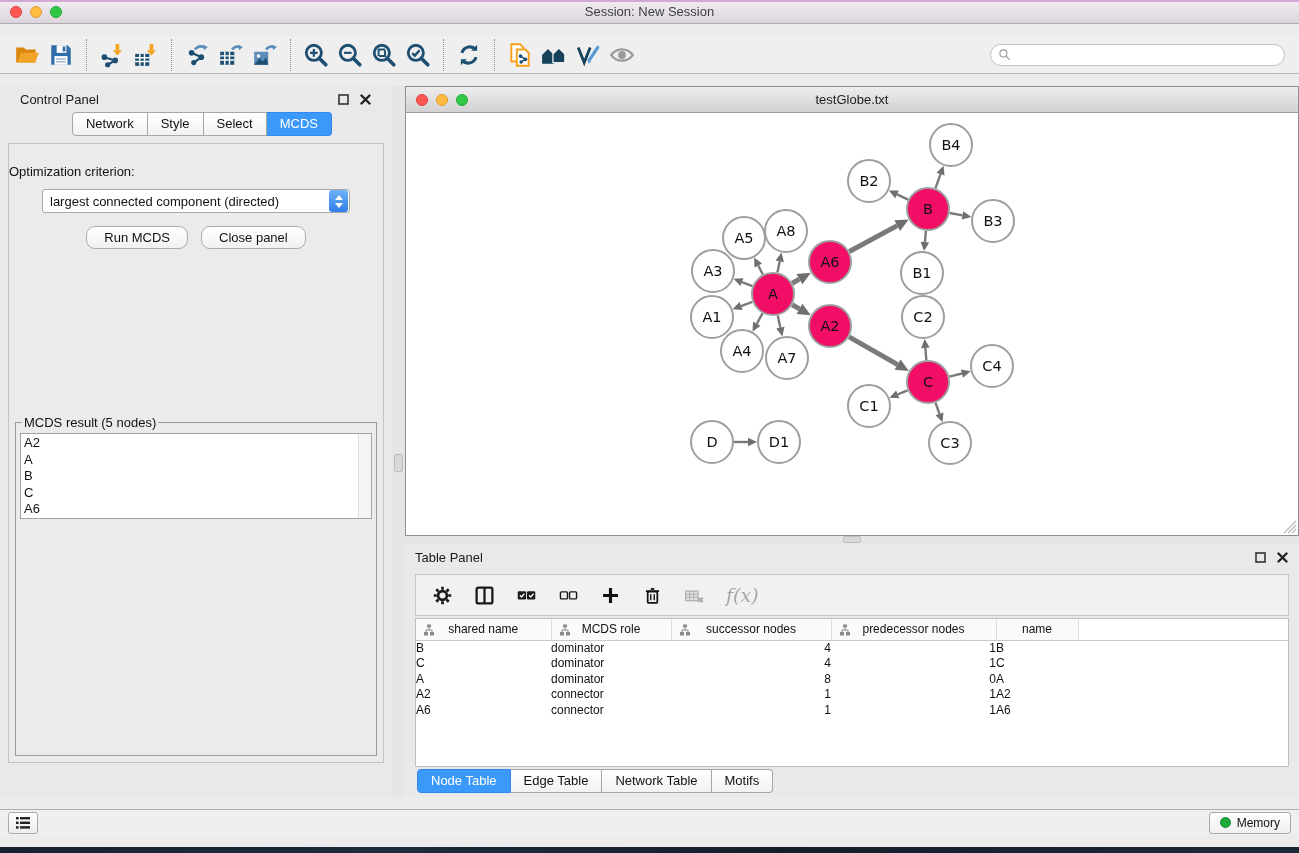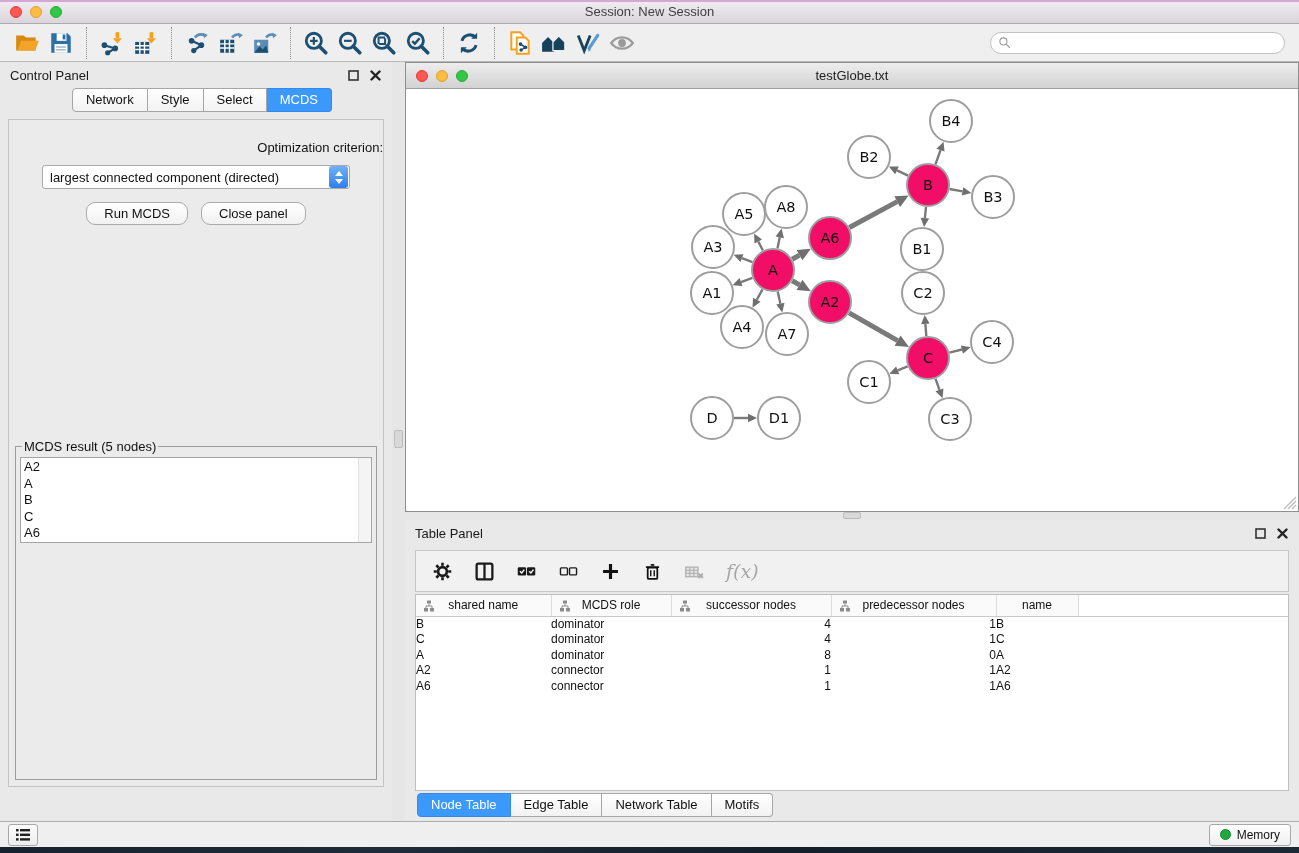--- a/index.html
+++ b/index.html
@@ -1,18 +1,18 @@
 <!DOCTYPE html>
 <html><head>
 <meta charset="utf-8">
 <style>
   * { margin:0; padding:0; box-sizing:border-box; }
   html,body { width:1299px; height:853px; overflow:hidden; background:#14202E;
               font-family:"Liberation Sans", sans-serif; }
-  .app { width:1299px; height:853px; display:flex; flex-direction:column; background:#ECECEC; }
+  .app { width:1299px; height:853px; display:flex; flex-direction:column; background:#ECECEC;gap:12px; }
 
   
   .titlebar { height:24px; background:linear-gradient(#F1EDF2,#D9D5DB); border-bottom:1px solid #AFAAB1;
               position:relative; display:flex; align-items:center; flex:none; }
   .titlebar::before { content:""; position:absolute; top:0; left:0; right:0; height:2px; background:#D3A8D4; }
   .tl-group { display:flex; gap:8px; margin-left:10px; }
   .tl { width:12px; height:12px; border-radius:50%; }
   .tl.red { background:#FC5753; border:1px solid #DF3D37; }
   .tl.yellow { background:#FDBC40; border:1px solid #DE9F34; }
   .tl.green { background:#33C748; border:1px solid #27AA35; }
@@ -28,32 +28,32 @@
   .searchbox { width:295px; height:22px; background:#fff; border:1px solid #C2C2C2; border-radius:12px;
                display:flex; align-items:center; padding-left:7px; margin-right:4px; }
   .searchbox svg { width:13px; height:13px; margin-right:4px; }
   .searchbox input { border:none; outline:none; flex:1; height:18px; font-size:12px; background:transparent; }
 
   
   .content { flex:1; display:flex; min-height:0; }
 
   
   .control-panel { width:392px; flex:none; background:#E9E9E9; display:flex; flex-direction:column; }
-  .cp-header { height:26px; display:flex; align-items:center; padding:0 10px; flex:none; }
+  .cp-header { height:26px; display:flex; align-items:center; padding:0 20px; flex:none; }
   .panel-title { font-size:13px; color:#1a1a1a; flex:1; }
   .mini-ic { width:14px; height:14px; margin-left:8px; display:flex; align-items:center; justify-content:center; }
   .seg { display:flex; justify-content:center; flex:none;padding-left:12px; }
   .seg .tab { font-size:13px; padding:3px 13px 4px; background:linear-gradient(#FFFFFF,#F2F2F2);
               border:1px solid #A6A6A6; border-left:none; color:#111; cursor:default; }
   .seg .tab:first-child { border-left:1px solid #A6A6A6; border-radius:4px 0 0 4px; }
   .seg .tab:last-child { border-radius:0 4px 4px 0; }
   .seg .tab.active { background:#3C99FC; border-color:#3189EE; color:#fff; }
   .cp-body { flex:1; margin:7px 8px 34px; border:1px solid #C3C3C3; background:#EBEBEB;
              display:flex; flex-direction:column; min-height:0; }
-  .opt-label { text-align:right; font-size:13px; color:#111; margin-top:20px; }
+  .opt-label { text-align:left; font-size:13px; color:#111; margin-top:20px; }
   .selectbox { height:24px; margin:10px 33px 0; background:#fff; border:1px solid #A9A9A9; border-radius:3px;
                display:flex; align-items:center; }
   .selectbox .val { flex:1; font-size:13px; padding:0 7px; color:#111; white-space:nowrap; overflow:hidden; }
   .stepper { width:19px; height:22px; margin-right:1px; border-radius:3px; background:linear-gradient(#6FB1F9,#2E7FE8);
              display:flex; flex-direction:column; align-items:center; justify-content:center; gap:3px; }
   .chev-up { width:0; height:0; border-left:4px solid transparent; border-right:4px solid transparent; border-bottom:5px solid #fff; }
   .chev-dn { width:0; height:0; border-left:4px solid transparent; border-right:4px solid transparent; border-top:5px solid #fff; }
   .btn-row { display:flex; justify-content:center; gap:13px; margin-top:13px; }
   .pbtn { height:23px; padding:0 17px; font-size:13px; color:#111; background:linear-gradient(#FFFFFF,#F1F1F1);
           border:1px solid #ABABAB; border-radius:9px; }

